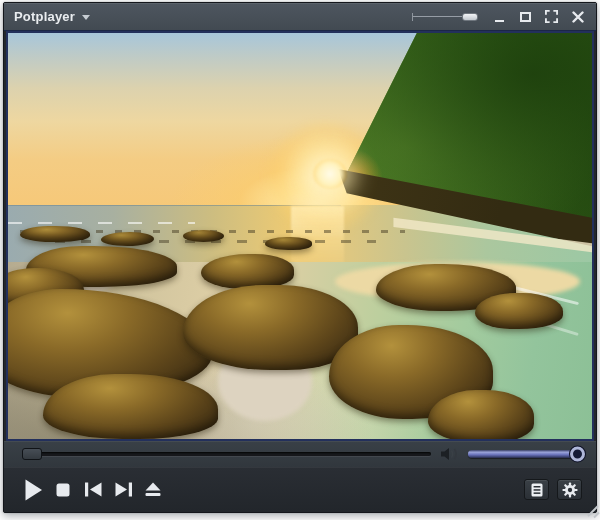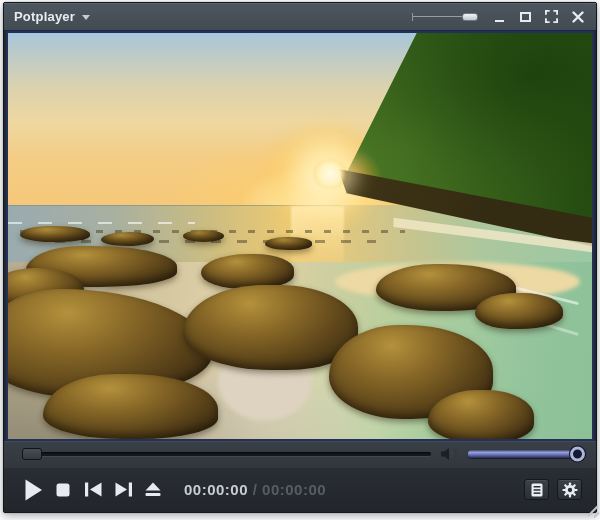--- a/index.html
+++ b/index.html
@@ -228,25 +228,20 @@
         <path d="M0.5 0.5 V14.5 L12 7.5 Z"></path>
         <rect x="13.8" y="0.5" width="3.2" height="14"></rect>
       </svg>
     </button>
     <button class="tbtn">
       <svg width="16" height="15" viewBox="0 0 16 15" fill="currentColor">
         <path d="M8 0.5 L15.5 8.5 H0.5 Z"></path>
         <rect x="0.5" y="11" width="15" height="3" rx="1"></rect>
       </svg>
     </button>
-    <div class="time">
-      <span>00:00:00</span>
-      <span class="dim"> <span>/</span> </span>
-      <span class="dim">00:00:00</span>
-    </div>
     <div class="right-btns">
       <button class="ubtn">
         <svg width="12" height="14" viewBox="0 0 12 14">
           <rect x="0.5" y="0.5" width="11" height="13" rx="1.5" fill="#eceff2"></rect>
           <g fill="#2b3036">
             <rect x="2.6" y="3" width="6.8" height="1.5"></rect>
             <rect x="2.6" y="6.2" width="6.8" height="1.5"></rect>
             <rect x="2.6" y="9.4" width="6.8" height="1.5"></rect>
           </g>
         </svg>

